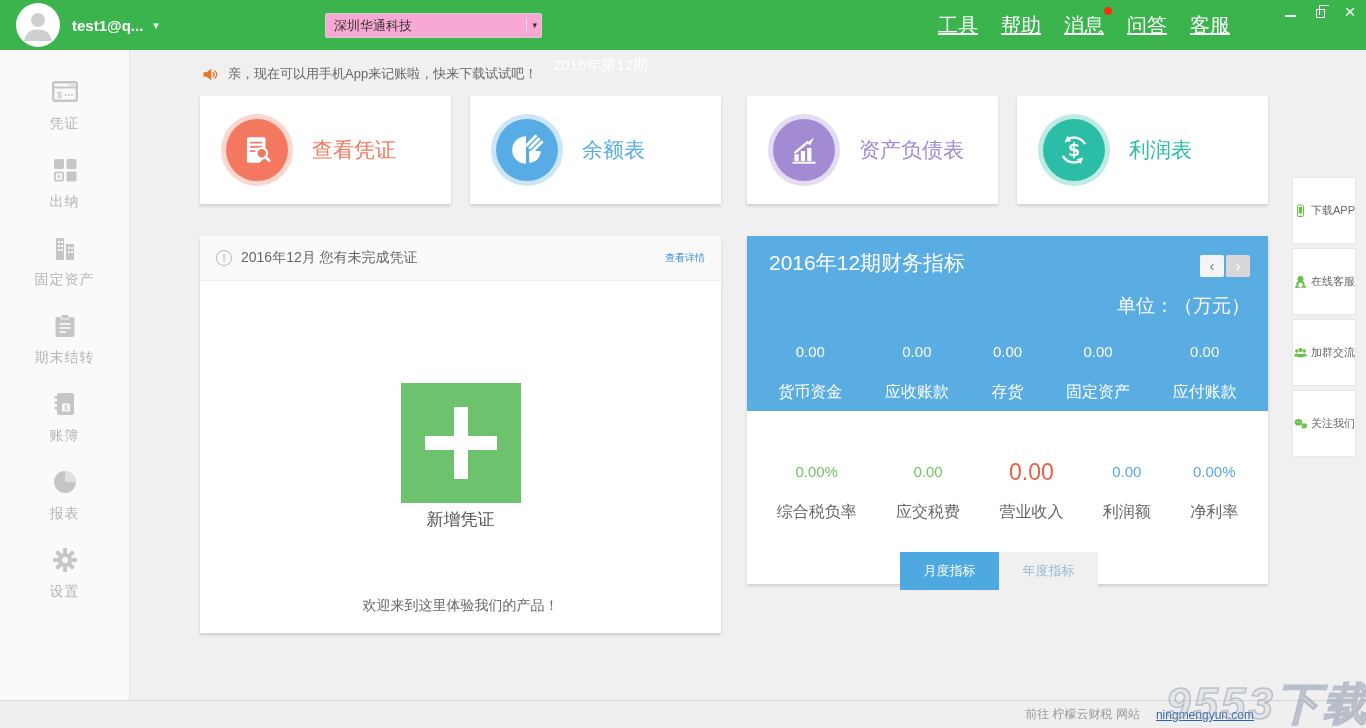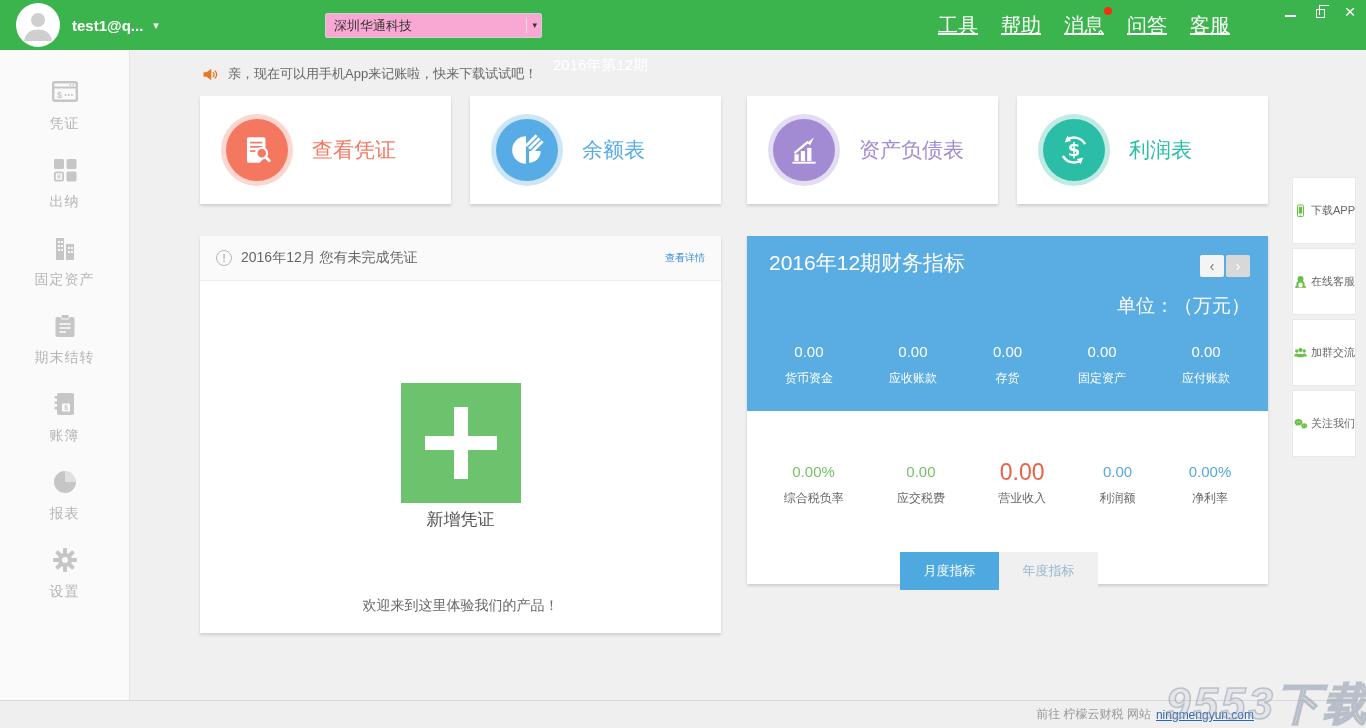--- a/index.html
+++ b/index.html
@@ -65,38 +65,38 @@
   .ind-blue { position:relative; height:175px; background:#5aade3; }
   .ind-title { position:absolute; left:22px; top:13px; color:#fff; font-size:21px; }
   .ind-nav { position:absolute; right:18px; top:19px; display:flex; gap:2px; }
   .nav-btn { width:24px; height:22px; text-align:center; line-height:21px; font-size:15px; border-radius:2px; cursor:pointer; }
   .nav-prev { background:#f4f4f4; color:#7a7a7a; }
   .nav-next { background:#d8d8d8; color:#fff; }
   .ind-unit { position:absolute; right:18px; top:57px; color:#fff; font-size:19px; }
   .metric-row { position:absolute; left:20px; right:20px; display:flex; justify-content:space-around; text-align:center;gap:20px; }
   .blue-metrics { top:104px; color:#fff; }
   .metric .val { font-size:15px; height:24px; line-height:24px; }
-  .metric .cap { font-size:12px; margin-top:6px; }
+  .metric .cap { font-size:16px; margin-top:18px; }
   .white-metrics { top:224px; }
   .white-metrics .cap { color:#666; }
   .val-green { color:#72c463; }
   .val-orange { color:#e8604a; font-size:23px !important; }
   .val-blue { color:#57a9e0; }
   .ind-tabs { position:absolute; left:153px; top:316px; display:flex; height:38px; cursor:pointer; }
   .tab { width:99px; text-align:center; line-height:38px; font-size:13px; }
   .tab-active { background:#4da9e0; color:#fff; }
   .tab-inactive { background:#f0f0f0; color:#9ab6cf; }
 
   
   .dock { position:absolute; left:1292px; top:177px; width:64px; }
   .dock-box { width:64px; height:67px; background:#fff; border:1px solid #e9e9e9; margin-bottom:4px; display:flex; flex-direction:row; align-items:center; justify-content:center; gap:3px; cursor:pointer; }
   .dock-box .lbl { font-size:11px; color:#666; white-space:nowrap; }
 
   
-  .footer { position:absolute; left:0; top:700px; width:1366px; height:28px; background:#efefef; border-top:1px solid #d8d8d8; display:flex; align-items:center; justify-content:flex-end; padding-right:112px; font-size:12px; color:#999; gap:5px; }
+  .footer { position:absolute; left:0; top:700px; width:1366px; height:28px; background:#efefef; border-top:1px solid #d8d8d8; display:flex; align-items:center; justify-content:flex-end; padding-right:112px; font-size:12px; color:#999; gap:16px; }
   .footer a { color:#2e64b0; text-decoration:underline; cursor:pointer; }
   .watermark { position:absolute; right:-4px; bottom:-6px; font-size:44px; font-weight:bold; font-style:italic; letter-spacing:3px; color:rgba(190,198,210,.22); -webkit-text-stroke:1.5px rgba(140,152,170,.5); z-index:60; pointer-events:none; white-space:nowrap; }
 </style>
 </head>
 <body>
 
 <div class="app">
 
   <header class="topbar">
     <div class="avatar">

